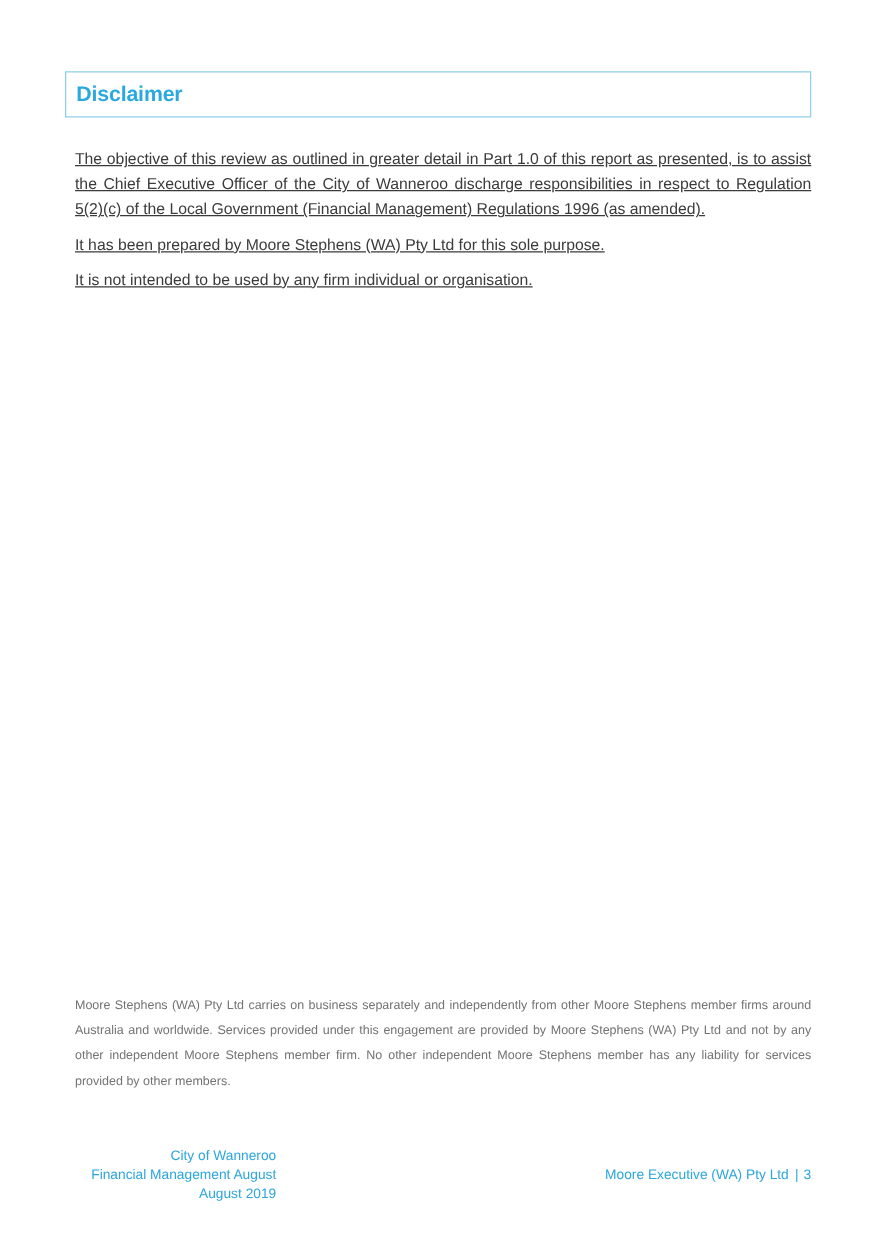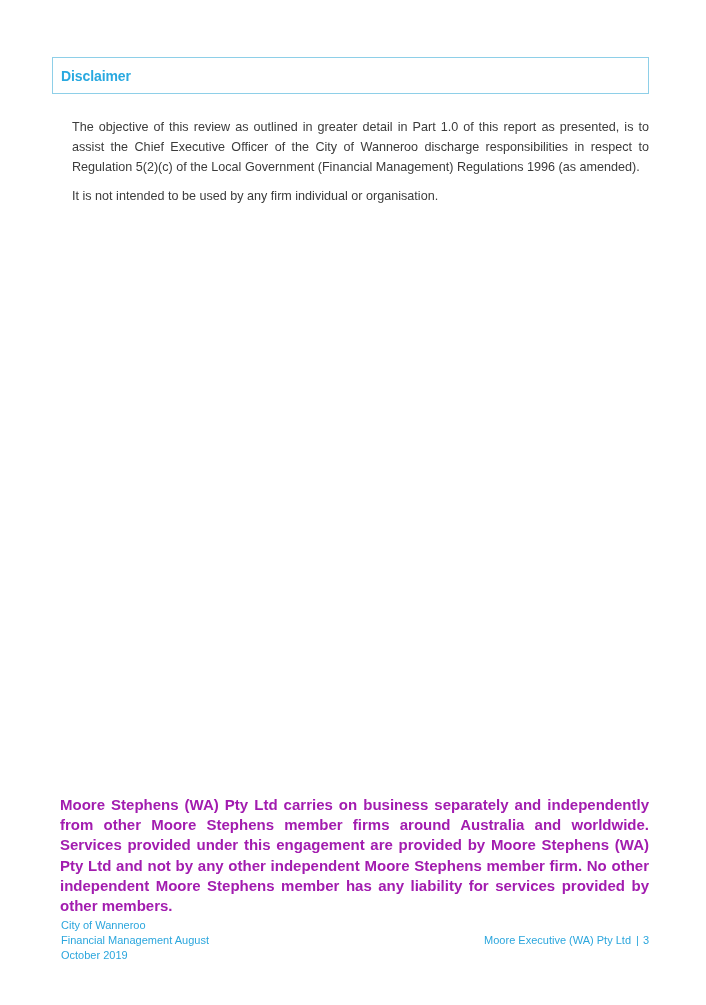--- a/index.html
+++ b/index.html
@@ -28,67 +28,68 @@
     top: 57px;
     width: 597px;
     height: 37px;
     box-sizing: border-box;
     border: 1px solid #8ecfe8;
     background: #ffffff;
     display: flex;
     align-items: center;
   }
   .heading-title {
-    font-size: 14px;
+    font-size: 17px;
     font-weight: bold;
     color: #29a9e0;
     letter-spacing: -0.1px;
     padding-left: 8px;
     line-height: 1;
   }
 
   
   .body-block {
     position: absolute;
     left: 60px;
     top: 117px;
     width: 589px;
   }
   .para {
     font-size: 12.6px;
     line-height: 20.2px;
     color: #3b3b3b;
     text-align: justify;
-    margin: 0 0 8px 12px;
+    margin: 0 0 8px 0;
+    text-decoration: underline;
   }
   .para:last-child { margin-bottom: 0; }
 
   
   .footnote-block {
     position: absolute;
     left: 60px;
     top: 795px;
     width: 589px;
   }
   .footnote {
-    font-size: 15px;
+    font-size: 10px;
     line-height: 20.2px;
-    color: #a21caf;
+    color: #737373;
     text-align: justify;
     margin: 0;
-    font-weight: bold;
   }
 
   
   .footer {
     position: absolute;
-    left: 0;
+    left: 12px;
     right: 0;
     top: 918px;
     height: 60px;
+    text-align: right;
   }
   .footer-left {
     position: absolute;
     left: 61px;
     top: 0;
     font-size: 11px;
     line-height: 15.2px;
     color: #2ba6dd;
   }
   .footer-left div { white-space: nowrap; }
@@ -111,31 +112,32 @@
 <body>
 
 <div class="page">
 
   <div class="heading-box">
     <span class="heading-title">Disclaimer</span>
   </div>
 
   <div class="body-block">
     <p class="para">The objective of this review as outlined in greater detail in Part 1.0 of this report as presented, is to assist the Chief Executive Officer of the City of Wanneroo discharge responsibilities in respect to Regulation 5(2)(c) of the Local Government (Financial Management) Regulations 1996 (as amended).</p>
+    <p class="para">It has been prepared by Moore Stephens (WA) Pty Ltd for this sole purpose.</p>
     <p class="para">It is not intended to be used by any firm individual or organisation.</p>
   </div>
 
   <div class="footnote-block">
     <p class="footnote">Moore Stephens (WA) Pty Ltd carries on business separately and independently from other Moore Stephens member firms around Australia and worldwide. Services provided under this engagement are provided by Moore Stephens (WA) Pty Ltd and not by any other independent Moore Stephens member firm.  No other independent Moore Stephens member has any liability for services provided by other members.</p>
   </div>
 
   <div class="footer">
     <div class="footer-left">
       <div>City of Wanneroo</div>
       <div>Financial Management August</div>
-      <div>October 2019</div>
+      <div>August 2019</div>
     </div>
     <div class="footer-right">
       <span>Moore Executive (WA) Pty Ltd</span><span class="footer-sep">|</span><span>3</span>
     </div>
   </div>
 
 </div>
 
 </body></html>

